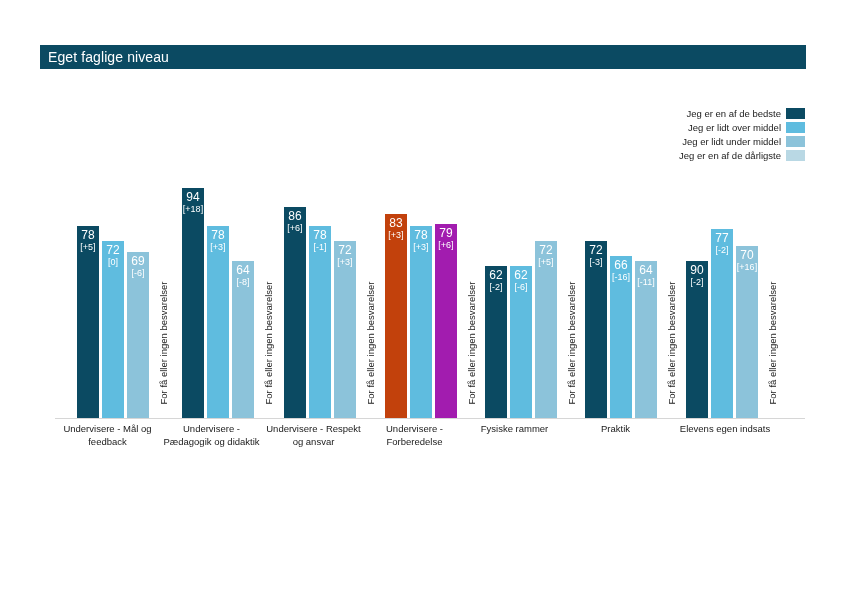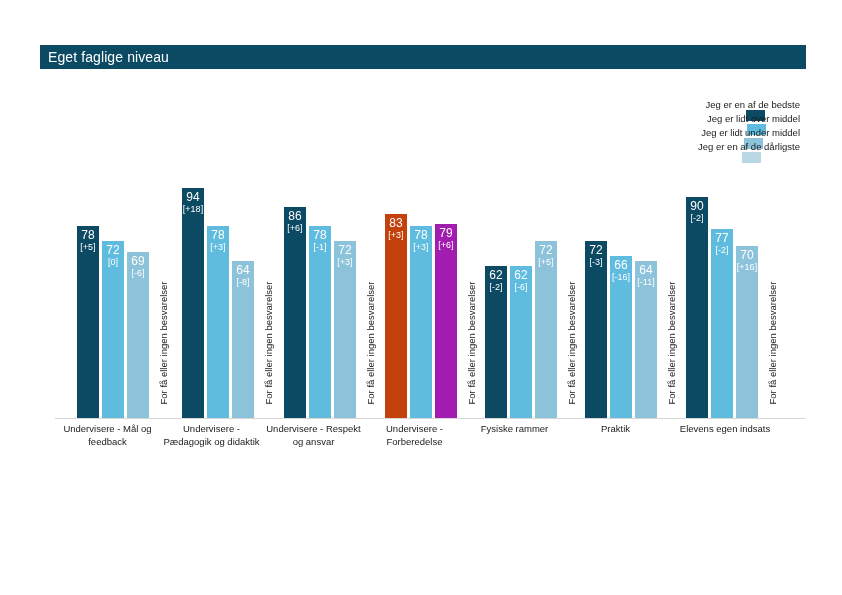--- a/index.html
+++ b/index.html
@@ -48,24 +48,23 @@
     position: absolute;
     right: 37px;
     top: 108px;
     display: flex;
     flex-direction: column;
     align-items: flex-end;
     gap: 1px;
   }
   .legend-row {
     display: flex;
-    align-items: center;
+    align-items: flex-start;
     justify-content: flex-end;
     height: 13px;
-    flex-direction: column;
   }
   .legend-label {
     font-size: 9.5px;
     color: #1a1a1a;
     white-space: nowrap;
     text-align: right;
     margin-right: 5px;
   }
   .legend-swatch {
     width: 19px;
@@ -342,21 +341,21 @@
           <span class="delta">[-11]</span>
         </div>
       </div>
       <div class="nores">
         <span>For få eller ingen besvarelser</span>
       </div>
     </div>
 
     <div class="group" style="left:631px">
       <div class="bar-wrap">
-        <div class="bar" style="background:#0b4a62;height:221px">
+        <div class="bar" style="background:#0b4a62;height:157px">
           <span class="val">90</span>
           <span class="delta">[-2]</span>
         </div>
       </div>
       <div class="bar-wrap">
         <div class="bar" style="background:#5fbcdf;height:189px">
           <span class="val">77</span>
           <span class="delta">[-2]</span>
         </div>
       </div>

